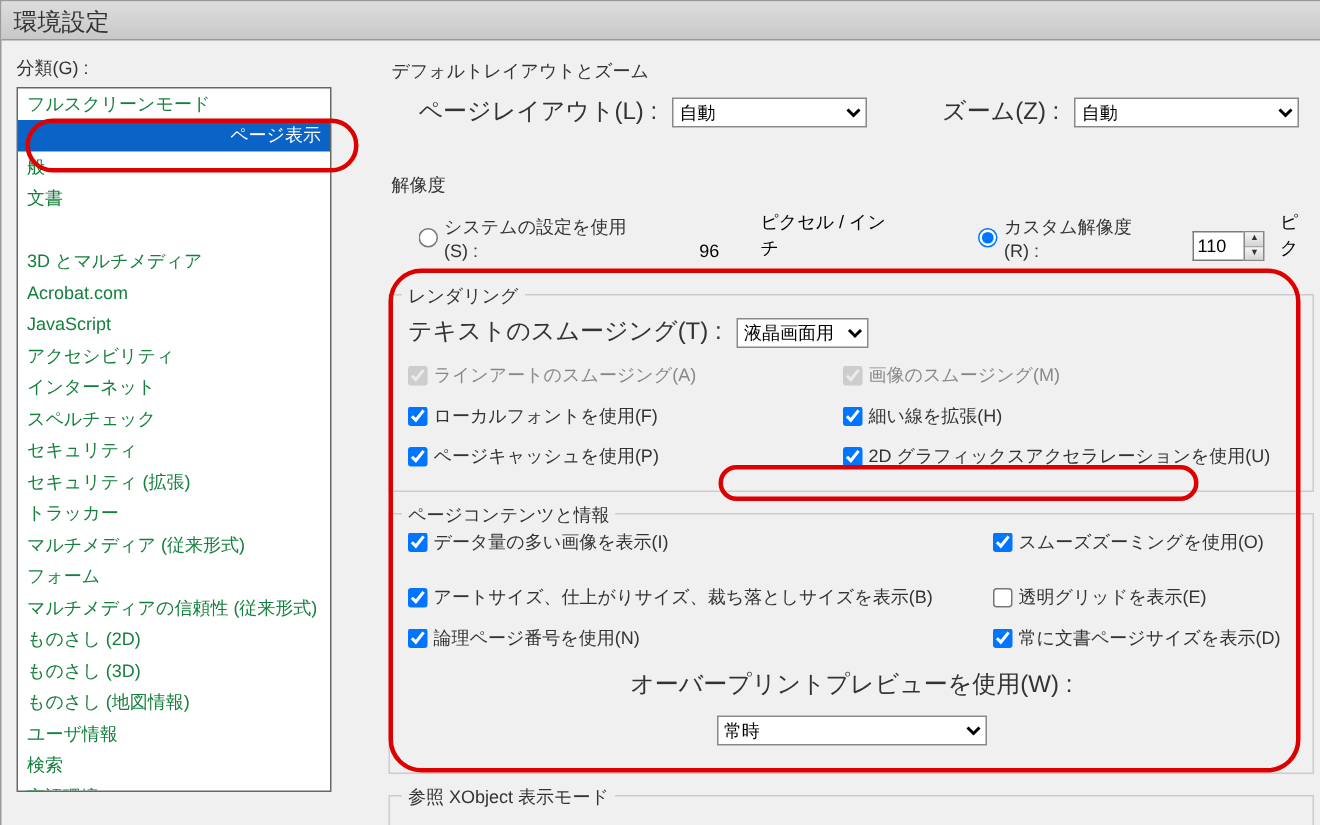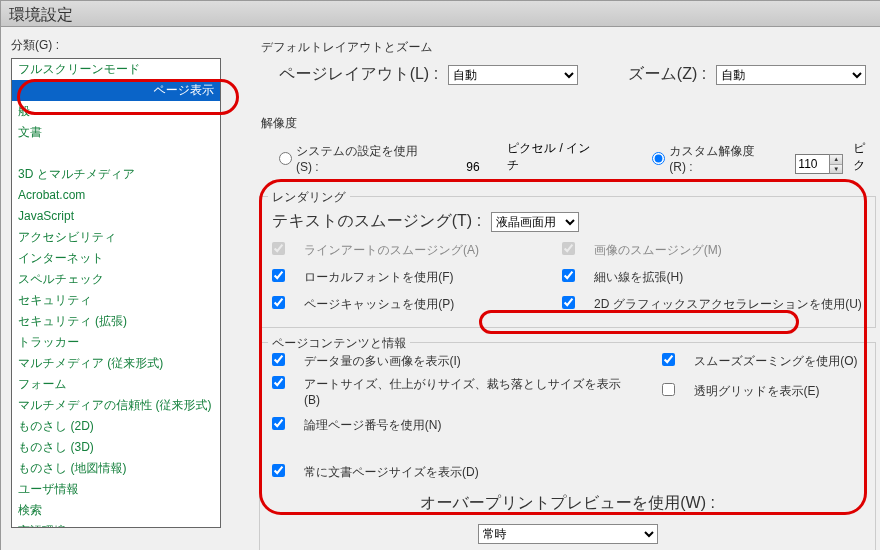--- a/index.html
+++ b/index.html
@@ -136,21 +136,22 @@
     background: linear-gradient(#f4f4f4,#d4d4d4);
     font-size: 6px;
     text-align: center;
     line-height: 8px;
     color:#333;
     border-bottom:1px solid #aaa;
   }
   .spinner .btns div:last-child{border-bottom:none;}
   .cb {
     display: inline-flex;
-    gap: 19px;
+    align-items: center;
+    gap: 4px;
     font-size: 12px;
     color: #333;
   }
   .cb.disabled { color: #888; }
   .cb input { margin:0; width:13px;height:13px;}
   .radio {
     display: inline-flex;
     align-items: center;
     gap: 4px;
     font-size: 12px;
@@ -309,21 +310,21 @@
         <div class="cols">
           <label class="cb" style="width:360px">
             <input type="checkbox" checked="" style="">
               <span>データ量の多い画像を表示(I)</span>
           </label>
           <label class="cb">
             <input type="checkbox" checked="" style="">
               <span>スムーズズーミングを使用(O)</span>
           </label>
         </div>
-        <div class="cols" style="margin-top:6px;">
+        <div class="cols" style="margin-top:20px;">
           <label class="cb" style="width:360px">
             <input type="checkbox" checked="" style="">
               <span>アートサイズ、仕上がりサイズ、裁ち落としサイズを表示(B)</span>
           </label>
           <label class="cb">
             <input type="checkbox" style="">
               <span>透明グリッドを表示(E)</span>
           </label>
         </div>
         <div class="cols" style="margin-top:10px;">

